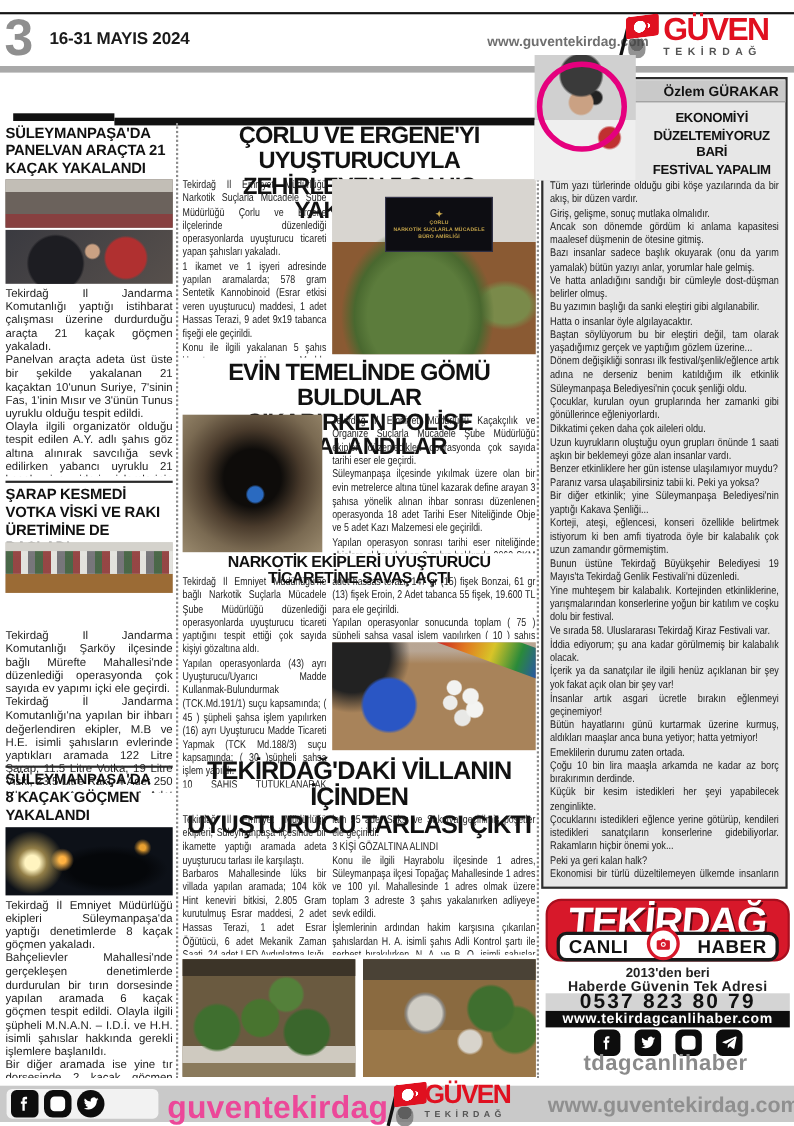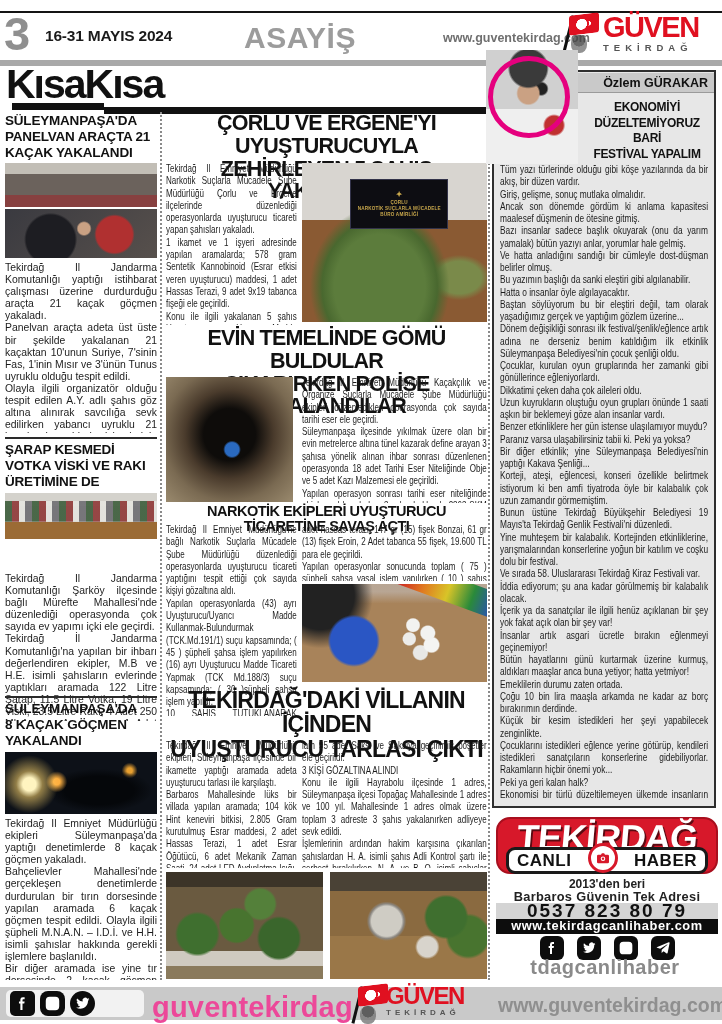--- a/index.html
+++ b/index.html
@@ -142,36 +142,34 @@
   .furl{left:498px;top:994px;font-size:19.5px;font-weight:700;color:#8f8f8f;}
 </style>
 </head>
 <body>
 
 <div class="page">
 
   <div class="abs top-rule"></div>
   <div class="abs pagenum">3</div>
   <div class="abs hdate">16-31 MAYIS 2024</div>
-  <div class="abs section">ASAYİŞ</div>
   <div class="abs hsite">www.guventekirdag.com</div>
   <div class="abs logo" style="left:563px;top:13px;">
     <div class="flagwrap">
       <div class="pole"></div>
       <div class="flag"></div>
       <div class="ata"></div>
     </div>
     <div class="logotxt">
       <div class="logoname">GÜVEN</div>
       <div class="logocity">TEKİRDAĞ</div>
     </div>
   </div>
   <div class="abs gray-band"></div>
 
-  <div class="abs kktitle">KısaKısa</div>
   <div class="abs kk-bar1"></div>
   <div class="abs kk-bar2"></div>
   <div class="abs vdots" style="left:160px;top:112px;height:868px;"></div>
   <div class="abs vdots" style="left:488px;top:112px;height:868px;"></div>
 
   <div class="abs lhead pre" style="top:113px;">SÜLEYMANPAŞA'DA
 PANELVAN ARAÇTA 21
 KAÇAK YAKALANDI</div>
   <div class="ph ph-migrants" style="left:5px;top:163px;width:152px;height:44px;"></div>
   <div class="ph ph-van" style="left:5px;top:209px;width:152px;height:49px;"></div>
@@ -310,21 +308,21 @@
     <span class="cam">
       <svg width="16" height="16" viewBox="0 0 24 24" fill="#d7182a">
           <path d="M9 7l1.3-2h3.4L15 7h4a2 2 0 0 1 2 2v9a2 2 0 0 1-2 2H5a2 2 0 0 1-2-2V9a2 2 0 0 1 2-2h4z"></path>
           <circle cx="12" cy="13" r="3.4" fill="#fff"></circle>
           <circle cx="12" cy="13" r="1.8" fill="#d7182a"></circle>
         </svg>
     </span>
     <span class="ad-cl">HABER</span>
   </div>
   <div class="abs ad-since">2013'den beri</div>
-  <div class="abs ad-slogan">Barbaros Güvenin Tek Adresi</div>
+  <div class="abs ad-slogan">Haberde Güvenin Tek Adresi</div>
   <div class="abs ad-phonebar"></div>
   <div class="abs ad-phone">0537 823 80 79</div>
   <div class="abs ad-urlbar">www.tekirdagcanlihaber.com</div>
   <div class="abs ad-icons">
     <span class="sq">
         <svg viewBox="0 0 24 24">
           <path d="M15 3h-2.5A3.5 3.5 0 0 0 9 6.5V9H7v3h2v9h3v-9h2.5l.5-3h-3V7a1 1 0 0 1 1-1H15z"></path>
         </svg>
       </span>
     <span class="sq">

